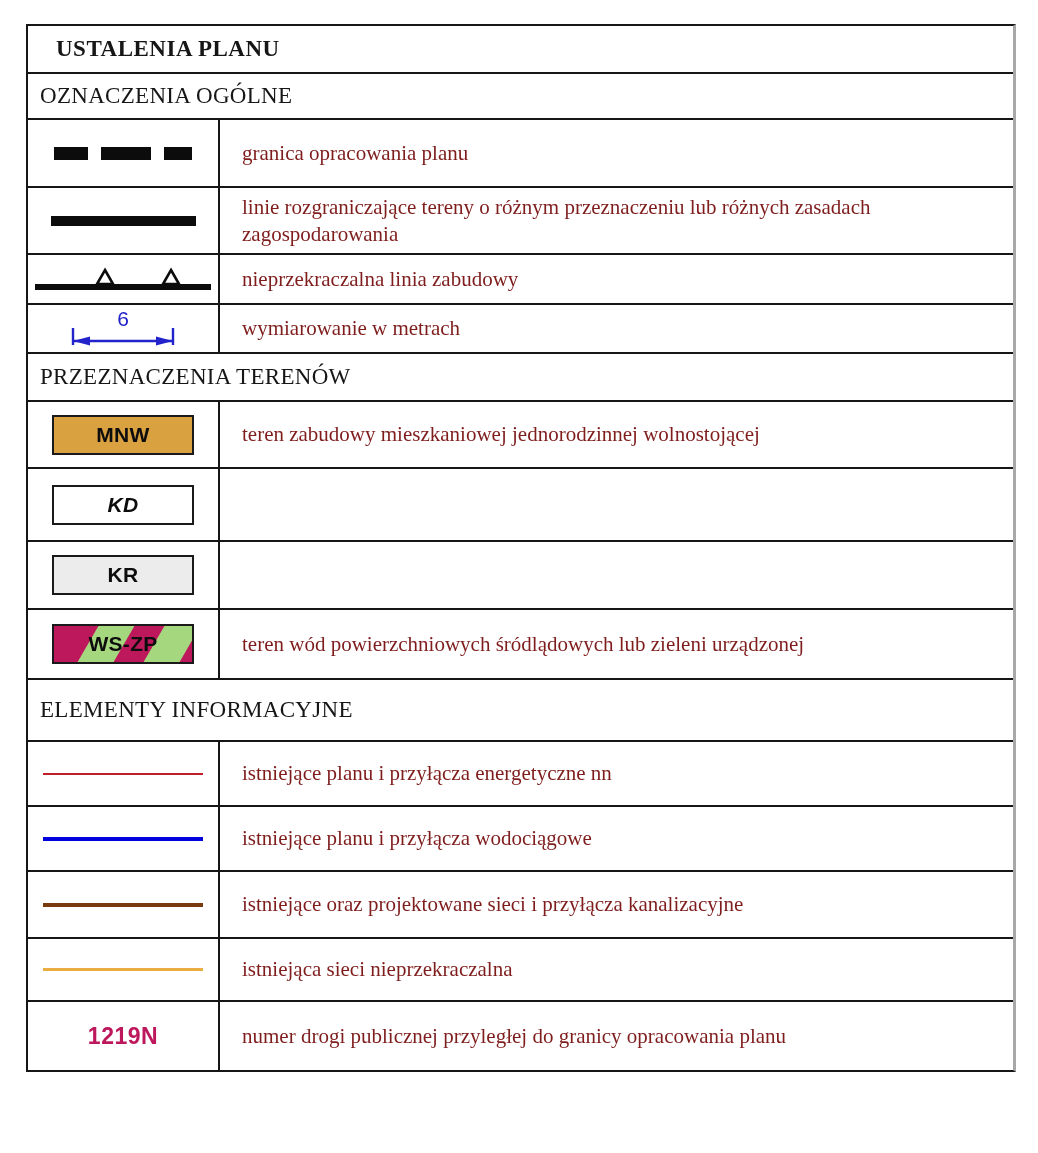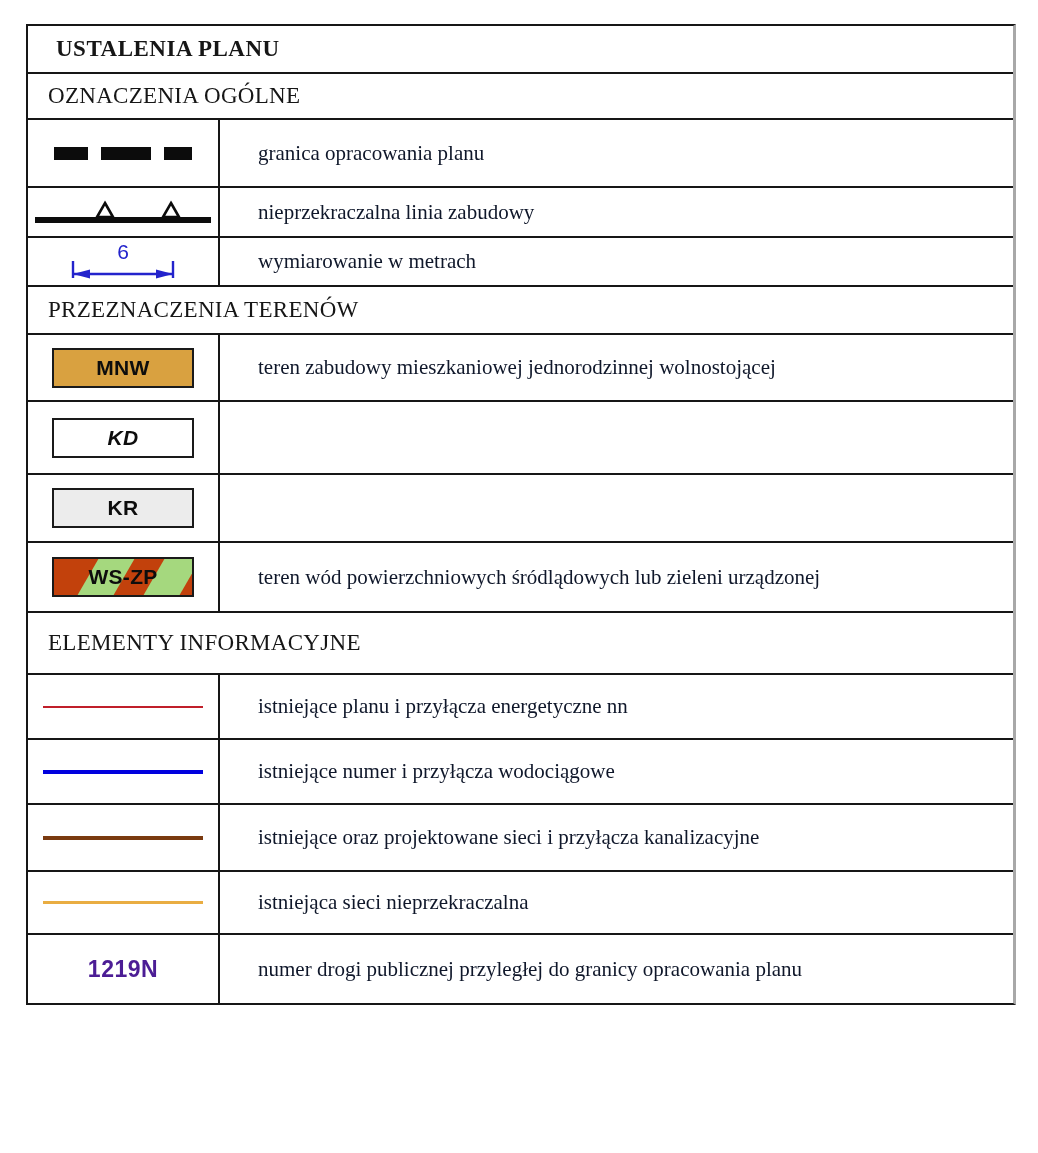--- a/index.html
+++ b/index.html
@@ -15,31 +15,31 @@
     background:#ffffff;
   }
   .row {
     display:flex; align-items:stretch; box-sizing:border-box;
     border-bottom:2px solid #161616; background:#ffffff;
   }
   .row:last-child { border-bottom:none; }
   .row-full {
     display:flex; align-items:center; box-sizing:border-box;
     border-bottom:2px solid #161616;
-    padding-left:20px; font-size:23px; color:#161616; letter-spacing:0.3px;
+    padding-left:12px; font-size:23px; color:#161616; letter-spacing:0.3px;
   }
   .title-row { font-weight:bold; padding-left:28px; letter-spacing:0.5px; }
   .cell-sym {
     flex:0 0 192px; width:192px; box-sizing:border-box;
     border-right:2px solid #161616;
     display:flex; align-items:center; justify-content:center;
   }
   .cell-desc {
     flex:1; display:flex; align-items:center; box-sizing:border-box;
-    padding:3px 18px 3px 38px; font-size:21px; line-height:1.24; color:#0f172a;
+    padding:3px 18px 3px 22px; font-size:21px; line-height:1.24; color:#7f1d1d;
   }
   
   .dash-group { display:flex; align-items:center; gap:13px; }
   .dash-group .d { height:13px; background:#0c0c0c; }
   .d1 { width:34px; } .d2 { width:50px; } .d3 { width:28px; }
   .solid-line { width:145px; height:10px; background:#0c0c0c; }
   .uline { width:160px; }
   .zone {
     width:142px; height:40px; box-sizing:border-box;
     border:2px solid #1a1a1a;
@@ -88,20 +88,28 @@
           <div class="d d1"></div>
           <div class="d d2"></div>
           <div class="d d3"></div>
         </div>
       </div>
       <div class="cell-desc">
         <span>granica opracowania planu</span>
       </div>
     </div>
 
+    <div class="row" style="height:67px">
+      <div class="cell-sym">
+        <div class="solid-line"></div>
+      </div>
+      <div class="cell-desc">
+        <span>linie rozgraniczające tereny o różnym przeznaczeniu lub różnych zasadach zagospodarowania</span>
+      </div>
+    </div>
 
 
     <div class="row" style="height:50px">
       <div class="cell-sym">
         <svg class="bl-svg" width="176" height="24" viewBox="0 0 176 24">
           <rect x="0" y="17" width="176" height="6" fill="#0c0c0c"></rect>
           <path d="M70,3 L78,17 L62,17 Z" fill="#ffffff" stroke="#0c0c0c" stroke-width="2.6"></path>
           <path d="M136,3 L144,17 L128,17 Z" fill="#ffffff" stroke="#0c0c0c" stroke-width="2.6"></path>
         </svg>
       </div>
@@ -154,21 +162,21 @@
     <div class="row" style="height:68px">
       <div class="cell-sym">
         <div class="zone" style="background-color: rgb(236, 236, 236);">
           <span class="zone-code">KR</span>
         </div>
       </div>
     </div>
 
     <div class="row" style="height:70px">
       <div class="cell-sym">
-        <div class="zone zone-striped" style="background-color: #c2410c;">
+        <div class="zone zone-striped" style="background-color: #be185d;">
           <div class="stripe stripe-a" style="background-color: rgb(165, 216, 126);"></div>
           <div class="stripe stripe-b" style="background-color: rgb(165, 216, 126);"></div>
           <span class="zone-code">WS-ZP</span>
         </div>
       </div>
       <div class="cell-desc">
         <span>teren wód powierzchniowych śródlądowych lub zieleni urządzonej</span>
       </div>
     </div>
 
@@ -183,21 +191,21 @@
       <div class="cell-desc">
         <span>istniejące planu i przyłącza energetyczne nn</span>
       </div>
     </div>
 
     <div class="row" style="height:65px">
       <div class="cell-sym">
         <div class="uline" style="height: 4px; background-color: rgb(0, 0, 222);"></div>
       </div>
       <div class="cell-desc">
-        <span>istniejące numer i przyłącza wodociągowe</span>
+        <span>istniejące planu i przyłącza wodociągowe</span>
       </div>
     </div>
 
     <div class="row" style="height:67px">
       <div class="cell-sym">
         <div class="uline" style="height: 4px; background-color: rgb(122, 58, 16);"></div>
       </div>
       <div class="cell-desc">
         <span>istniejące oraz projektowane sieci i przyłącza kanalizacyjne</span>
       </div>
@@ -207,21 +215,21 @@
       <div class="cell-sym">
         <div class="uline" style="height: 3px; background-color: rgb(233, 173, 66);"></div>
       </div>
       <div class="cell-desc">
         <span>istniejąca sieci nieprzekraczalna</span>
       </div>
     </div>
 
     <div class="row" style="height:68px">
       <div class="cell-sym">
-        <span class="road-num" style="color: #4c1d95;">1219N</span>
+        <span class="road-num" style="color: #be185d;">1219N</span>
       </div>
       <div class="cell-desc">
         <span>numer drogi publicznej przyległej do granicy opracowania planu</span>
       </div>
     </div>
 
   </div>
 </div>
 
 </body></html>

